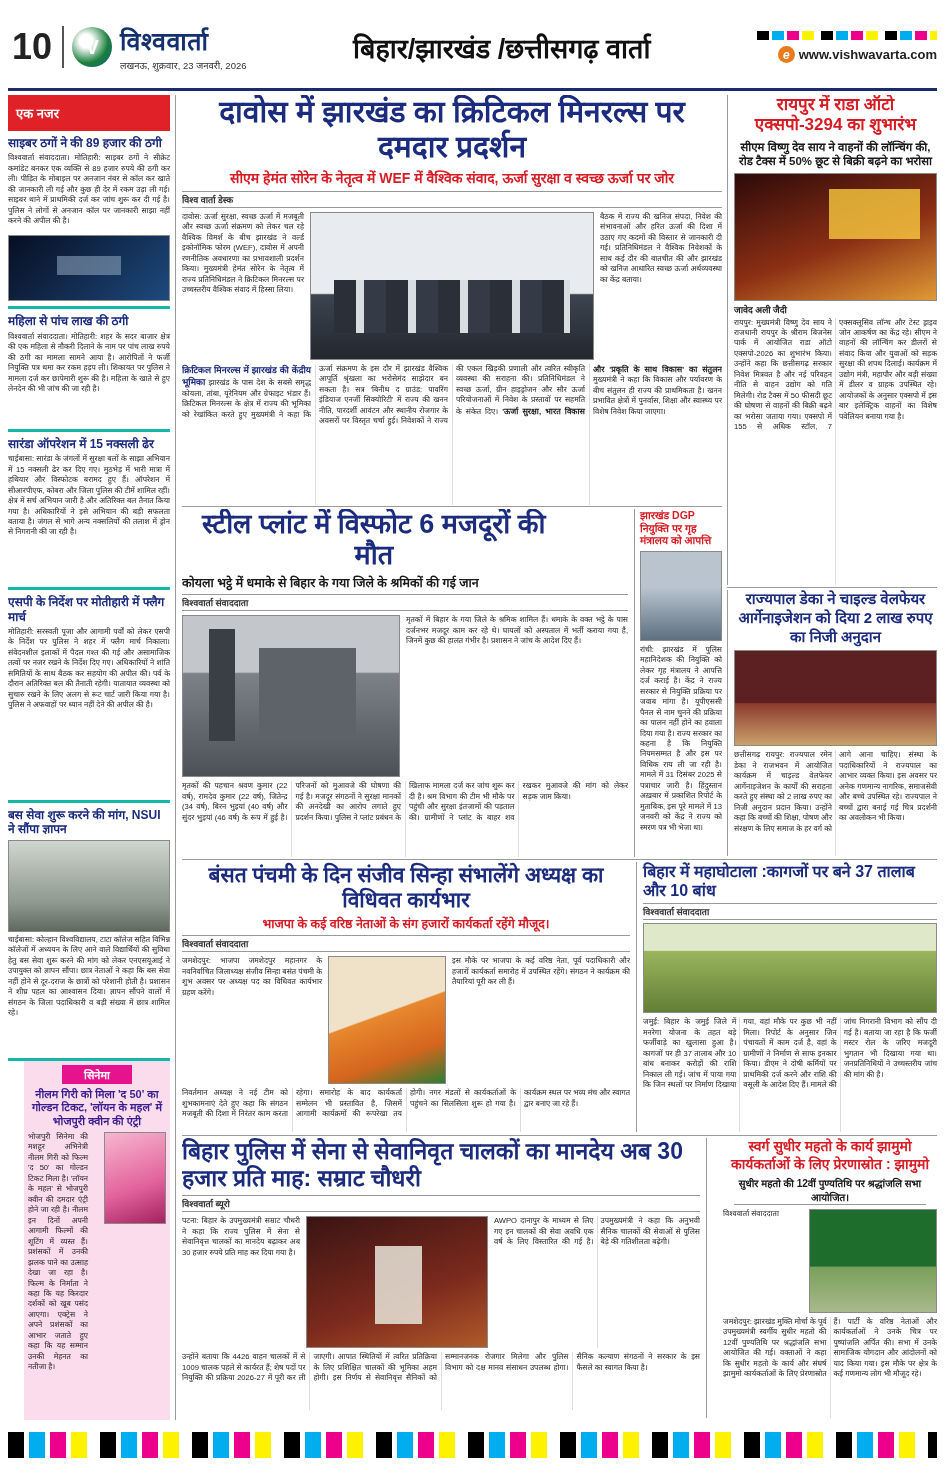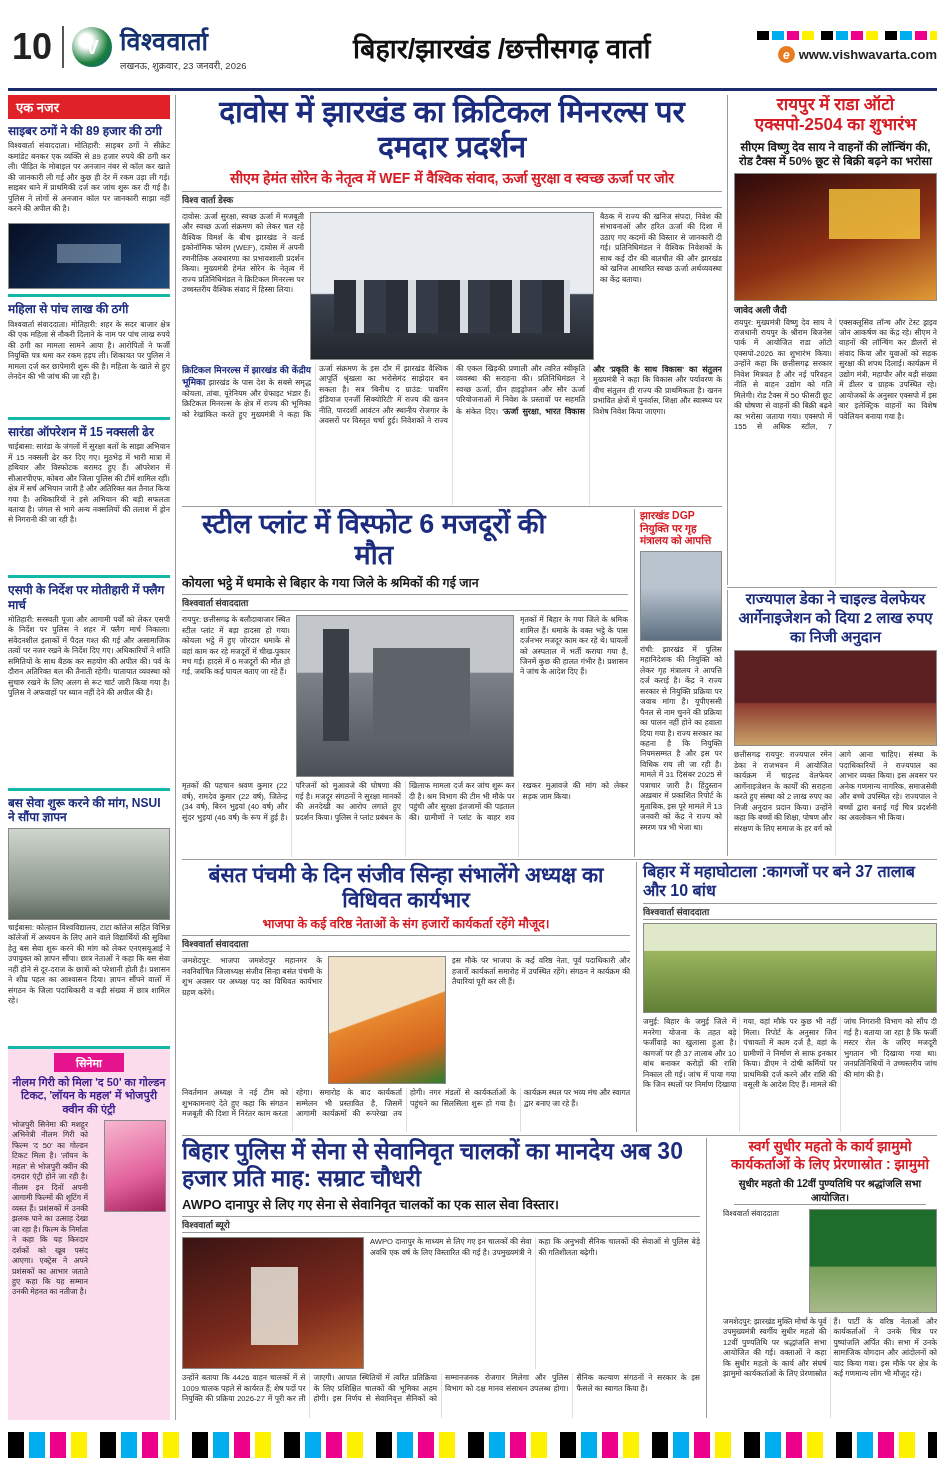--- a/index.html
+++ b/index.html
@@ -23,24 +23,24 @@
   .masthead{font-size:25px;font-weight:bold;color:#14306e;letter-spacing:.5px;}
   .dateline{font-size:9.5px;color:#333;margin-top:2px;}
   .sectitle{flex:1;text-align:center;font-size:27px;font-weight:bold;color:#101010;}
   .webwrap{display:flex;flex-direction:column;align-items:flex-end;gap:6px;}
   .minibar{width:180px;height:9px;background:repeating-linear-gradient(90deg,#000 0 12px,#fff 12px 15px,#00aeef 15px 27px,#fff 27px 30px,#ec008c 30px 42px,#fff 42px 45px,#fff200 45px 57px,#fff 57px 64px);}
   .site{display:flex;align-items:center;gap:4px;font-size:13px;font-weight:bold;color:#222;}
   .eicon{width:17px;height:17px;border-radius:50%;background:#e87b1e;color:#fff;font-style:italic;font-weight:bold;
          display:flex;align-items:center;justify-content:center;font-size:12px;}
   
   .sb{left:8px;top:95px;width:168px;height:1325px;border-right:1px solid #9a9a9a;padding-right:5px;display:flex;flex-direction:column;}
-  .sbtitle{background:#e02128;color:#fff;font-weight:bold;font-size:13px;padding:3px 8px;}
+  .sbtitle{background:#e02128;color:#fff;font-weight:bold;font-size:13px;padding:9px 8px;}
   .sbstory{border-bottom:3px solid #14b8a6;padding:5px 0;}
   .sbh{font-size:12px;line-height:1.2;margin-bottom:3px;}
-  .cinewrap{background:#fbdcec;padding:4px;flex:1;}
+  .cinewrap{background:#fbdcec;padding:4px;flex:1;margin-left:16px;}
   .cinetitle{background:#e5138e;color:#fff;font-weight:bold;font-size:11px;text-align:center;width:70px;margin:0 auto 4px auto;padding:2px 0;}
   .cineh{font-size:11px;color:#3b1f8f;font-weight:bold;text-align:center;line-height:1.25;margin-bottom:3px;}
   
   .ph-hacker{background:linear-gradient(135deg,#070f22,#143158 60%,#1d4a7e);}
   .ph-hacker::after{content:"";position:absolute;left:30%;top:30%;width:40%;height:30%;background:#9fb6cc;opacity:.5;}
   .ph-nsui{background:linear-gradient(180deg,#cfd6cf,#8d978d 70%,#5f6a5f);}
   .ph-actress{background:linear-gradient(160deg,#f7b6cf,#e2629c 60%,#a3225f);}
   .ph-davos{background:linear-gradient(180deg,#e8ebef 55%,#3c4450 56%,#23272e);}
   .ph-davos::before{content:"";position:absolute;left:8%;bottom:18%;width:84%;height:36%;
      background:repeating-linear-gradient(90deg,#2a2f38 0 22px,#d8dde2 22px 30px,#353b46 30px 52px);}
@@ -135,33 +135,32 @@
     </div>
     <div class="bt c4" style="height:168px">
       <b class="h-navy" style="font-size:9px">क्रिटिकल मिनरल्स में झारखंड की केंद्रीय भूमिका</b>
       <span>झारखंड के पास देश के सबसे समृद्ध कोयला, तांबा, यूरेनियम और ग्रेफाइट भंडार हैं। क्रिटिकल मिनरल्स के क्षेत्र में राज्य की भूमिका को रेखांकित करते हुए मुख्यमंत्री ने कहा कि ऊर्जा संक्रमण के इस दौर में झारखंड वैश्विक आपूर्ति श्रृंखला का भरोसेमंद साझेदार बन सकता है। सत्र 'बिनीथ द ग्राउंड: पावरिंग इंडियाज एनर्जी सिक्योरिटी' में राज्य की खनन नीति, पारदर्शी आवंटन और स्थानीय रोजगार के अवसरों पर विस्तृत चर्चा हुई। निवेशकों ने राज्य की एकल खिड़की प्रणाली और त्वरित स्वीकृति व्यवस्था की सराहना की। प्रतिनिधिमंडल ने स्वच्छ ऊर्जा, ग्रीन हाइड्रोजन और सौर ऊर्जा परियोजनाओं में निवेश के प्रस्तावों पर सहमति के संकेत दिए। </span>
       <b style="font-size:8px">'ऊर्जा सुरक्षा, भारत विकास और 'प्रकृति के साथ विकास' का संतुलन</b>
       <span> मुख्यमंत्री ने कहा कि विकास और पर्यावरण के बीच संतुलन ही राज्य की प्राथमिकता है। खनन प्रभावित क्षेत्रों में पुनर्वास, शिक्षा और स्वास्थ्य पर विशेष निवेश किया जाएगा।</span>
     </div>
   </div>
 
   <div class="blk" style="left:727px;top:95px;width:210px;height:490px;border-left:1px solid #9a9a9a;padding-left:6px">
-    <div class="h-red" style="font-size:17px;line-height:1.2;text-align:center">रायपुर में राडा ऑटो एक्सपो-2504 का शुभारंभ</div>
+    <div class="h-red" style="font-size:17px;line-height:1.2;text-align:center">रायपुर में राडा ऑटो एक्सपो-3294 का शुभारंभ</div>
     <div style="font-size:11.5px;font-weight:bold;text-align:center;margin:4px 0;line-height:1.25">सीएम विष्णु देव साय ने वाहनों की लॉन्चिंग की, रोड टैक्स में 50% छूट से बिक्री बढ़ने का भरोसा</div>
     <div class="photo ph-expo" style="width:100%;height:128px"></div>
     <div class="caption">जावेद अली जैदी</div>
     <div class="bt c2" style="height:268px">रायपुर: मुख्यमंत्री विष्णु देव साय ने राजधानी रायपुर के श्रीराम बिजनेस पार्क में आयोजित राडा ऑटो एक्सपो-2026 का शुभारंभ किया। उन्होंने कहा कि छत्तीसगढ़ सरकार निवेश मित्रवत है और नई परिवहन नीति से वाहन उद्योग को गति मिलेगी। रोड टैक्स में 50 फीसदी छूट की घोषणा से वाहनों की बिक्री बढ़ने का भरोसा जताया गया। एक्सपो में 155 से अधिक स्टॉल, 7 एक्सक्लूसिव लॉन्च और टेस्ट ड्राइव जोन आकर्षण का केंद्र रहे। सीएम ने वाहनों की लॉन्चिंग कर डीलरों से संवाद किया और युवाओं को सड़क सुरक्षा की शपथ दिलाई। कार्यक्रम में उद्योग मंत्री, महापौर और बड़ी संख्या में डीलर व ग्राहक उपस्थित रहे। आयोजकों के अनुसार एक्सपो में इस बार इलेक्ट्रिक वाहनों का विशेष पवेलियन बनाया गया है।</div>
   </div>
 
   <div class="blk" style="left:182px;top:509px;width:446px;height:348px">
     <div class="h-navy" style="font-size:27px;line-height:1.15;text-align:center;width:86%">स्टील प्लांट में विस्फोट 6 मजदूरों की मौत</div>
     <div style="font-size:12.5px;font-weight:bold;margin:3px 0">कोयला भट्ठे में धमाके से बिहार के गया जिले के श्रमिकों की गई जान</div>
     <div class="byline">विश्ववार्ता संवाददाता</div>
     <div class="media" style="height:162px">
-      <div class="bt" style="width:108px">रायपुर: छत्तीसगढ़ के बलौदाबाजार स्थित स्टील प्लांट में बड़ा हादसा हो गया। कोयला भट्ठे में हुए जोरदार धमाके से वहां काम कर रहे मजदूरों में चीख-पुकार मच गई। हादसे में 6 मजदूरों की मौत हो गई, जबकि कई घायल बताए जा रहे हैं।</div>
       <div class="photo ph-steel" style="width:218px;height:162px"></div>
       <div class="bt" style="flex:1">मृतकों में बिहार के गया जिले के श्रमिक शामिल हैं। धमाके के वक्त भट्ठे के पास दर्जनभर मजदूर काम कर रहे थे। घायलों को अस्पताल में भर्ती कराया गया है, जिनमें कुछ की हालत गंभीर है। प्रशासन ने जांच के आदेश दिए हैं।</div>
     </div>
     <div class="bt c4" style="height:98px">मृतकों की पहचान श्रवण कुमार (22 वर्ष), रामदेव कुमार (22 वर्ष), जितेन्द्र (34 वर्ष), बिरन भुइयां (40 वर्ष) और सुंदर भुइयां (46 वर्ष) के रूप में हुई है। परिजनों को मुआवजे की घोषणा की गई है। मजदूर संगठनों ने सुरक्षा मानकों की अनदेखी का आरोप लगाते हुए प्रदर्शन किया। पुलिस ने प्लांट प्रबंधन के खिलाफ मामला दर्ज कर जांच शुरू कर दी है। श्रम विभाग की टीम भी मौके पर पहुंची और सुरक्षा इंतजामों की पड़ताल की। ग्रामीणों ने प्लांट के बाहर शव रखकर मुआवजे की मांग को लेकर सड़क जाम किया।</div>
   </div>
 
   <div class="blk" style="left:634px;top:509px;width:88px;height:348px;border-left:1px solid #9a9a9a;padding-left:5px">
     <div class="h-red" style="font-size:10.5px;line-height:1.2">झारखंड DGP नियुक्ति पर गृह मंत्रालय को आपत्ति</div>
     <div class="photo ph-dgp" style="width:100%;height:90px;margin:4px 0"></div>
     <div class="bt" style="height:195px">रांची: झारखंड में पुलिस महानिदेशक की नियुक्ति को लेकर गृह मंत्रालय ने आपत्ति दर्ज कराई है। केंद्र ने राज्य सरकार से नियुक्ति प्रक्रिया पर जवाब मांगा है। यूपीएससी पैनल से नाम चुनने की प्रक्रिया का पालन नहीं होने का हवाला दिया गया है। राज्य सरकार का कहना है कि नियुक्ति नियमसम्मत है और इस पर विधिक राय ली जा रही है। मामले में 31 दिसंबर 2025 से पत्राचार जारी है। हिंदुस्तान अख़बार में प्रकाशित रिपोर्ट के मुताबिक, इस पूरे मामले में 13 जनवरी को केंद्र ने राज्य को स्मरण पत्र भी भेजा था।</div>
@@ -187,23 +186,23 @@
 
   <div class="blk" style="left:636px;top:862px;width:301px;height:270px;border-left:1px solid #9a9a9a;padding-left:6px">
     <div class="h-navy" style="font-size:16px;line-height:1.2">बिहार में महाघोटाला :कागजों पर बने 37 तालाब और 10 बांध</div>
     <div class="byline">विश्ववार्ता संवाददाता</div>
     <div class="photo ph-ponds" style="width:100%;height:90px;margin-bottom:4px"></div>
     <div class="bt c3" style="height:118px">जमुई: बिहार के जमुई जिले में मनरेगा योजना के तहत बड़े फर्जीवाड़े का खुलासा हुआ है। कागजों पर ही 37 तालाब और 10 बांध बनाकर करोड़ों की राशि निकाल ली गई। जांच में पाया गया कि जिन स्थलों पर निर्माण दिखाया गया, वहां मौके पर कुछ भी नहीं मिला। रिपोर्ट के अनुसार जिन पंचायतों में काम दर्ज है, वहां के ग्रामीणों ने निर्माण से साफ इनकार किया। डीएम ने दोषी कर्मियों पर प्राथमिकी दर्ज करने और राशि की वसूली के आदेश दिए हैं। मामले की जांच निगरानी विभाग को सौंप दी गई है। बताया जा रहा है कि फर्जी मस्टर रोल के जरिए मजदूरी भुगतान भी दिखाया गया था। जनप्रतिनिधियों ने उच्चस्तरीय जांच की मांग की है।</div>
   </div>
 
   <div class="blk" style="left:182px;top:1138px;width:518px;height:280px">
     <div class="h-navy" style="font-size:23px;line-height:1.18">बिहार पुलिस में सेना से सेवानिवृत चालकों का मानदेय अब 30 हजार प्रति माह: सम्राट चौधरी</div>
-    <div style="font-size:13px;font-weight:bold;margin:3px 0">AWPO दानापुर से लिए गए सेना से सेवानिवृत चालकों का एक साल सेवा विस्तार।</div>
     <div class="byline">विश्ववार्ता ब्यूरो</div>
     <div class="media" style="height:132px">
+      <div class="bt" style="width:118px">पटना: बिहार के उपमुख्यमंत्री सम्राट चौधरी ने कहा कि राज्य पुलिस में सेना से सेवानिवृत्त चालकों का मानदेय बढ़ाकर अब 30 हजार रुपये प्रति माह कर दिया गया है।</div>
       <div class="photo ph-podium" style="width:182px;height:132px"></div>
       <div class="bt c2" style="flex:1">AWPO दानापुर के माध्यम से लिए गए इन चालकों की सेवा अवधि एक वर्ष के लिए विस्तारित की गई है। उपमुख्यमंत्री ने कहा कि अनुभवी सैनिक चालकों की सेवाओं से पुलिस बेड़े की गतिशीलता बढ़ेगी।</div>
     </div>
     <div class="bt c4" style="height:58px">उन्होंने बताया कि 4426 वाहन चालकों में से 1009 चालक पहले से कार्यरत हैं; शेष पदों पर नियुक्ति की प्रक्रिया 2026-27 में पूरी कर ली जाएगी। आपात स्थितियों में त्वरित प्रतिक्रिया के लिए प्रशिक्षित चालकों की भूमिका अहम होगी। इस निर्णय से सेवानिवृत्त सैनिकों को सम्मानजनक रोजगार मिलेगा और पुलिस विभाग को दक्ष मानव संसाधन उपलब्ध होगा। सैनिक कल्याण संगठनों ने सरकार के इस फैसले का स्वागत किया है।</div>
   </div>
 
   <div class="blk" style="left:706px;top:1138px;width:231px;height:280px;border-left:1px solid #9a9a9a;padding-left:16px">
     <div class="h-red" style="font-size:14px;line-height:1.25;text-align:center">स्वर्ग सुधीर महतो के कार्य झामुमो कार्यकर्ताओं के लिए प्रेरणास्रोत : झामुमो</div>
     <div style="font-size:10px;font-weight:bold;text-align:center;margin:3px 11px;border-bottom:1px solid #999">सुधीर महतो की 12वीं पुण्यतिथि पर श्रद्धांजलि सभा आयोजित।</div>
     <div class="media" style="height:104px">

